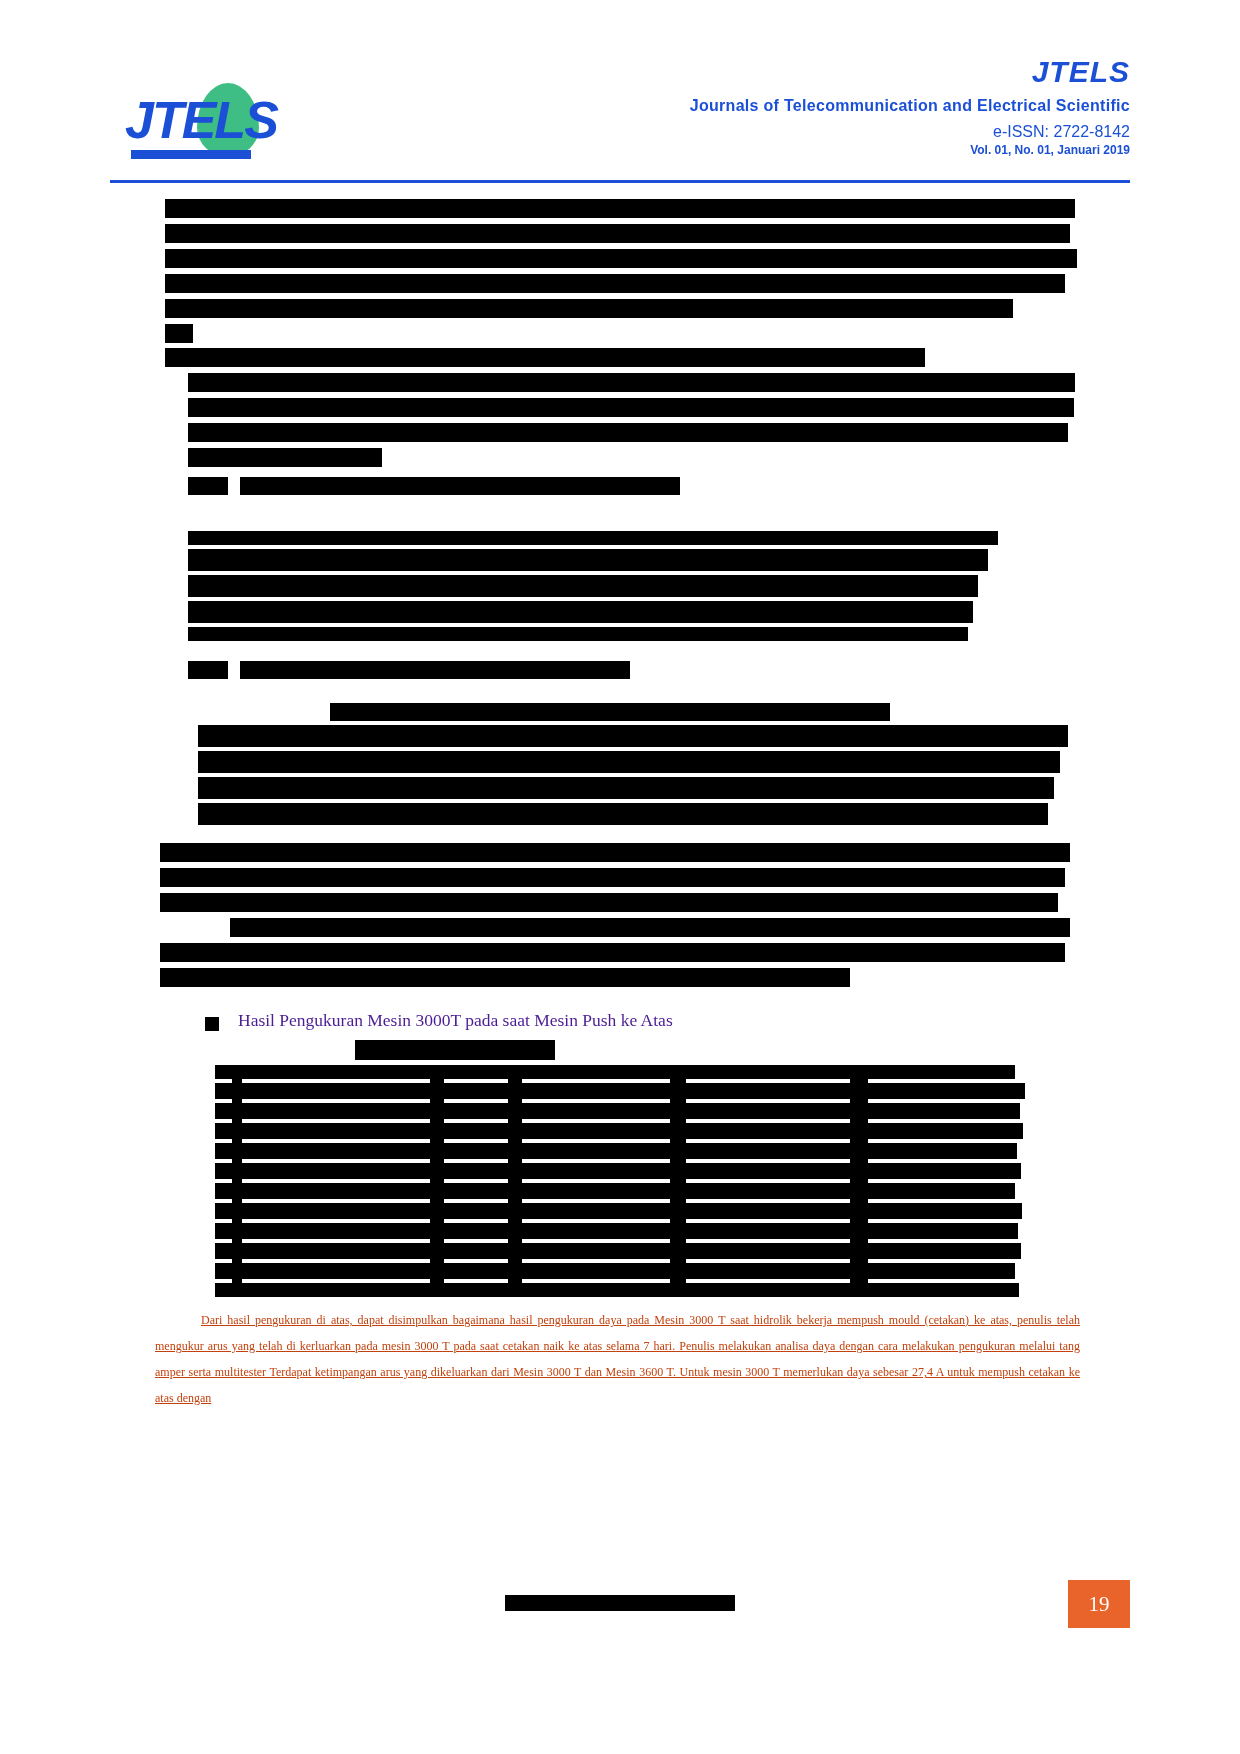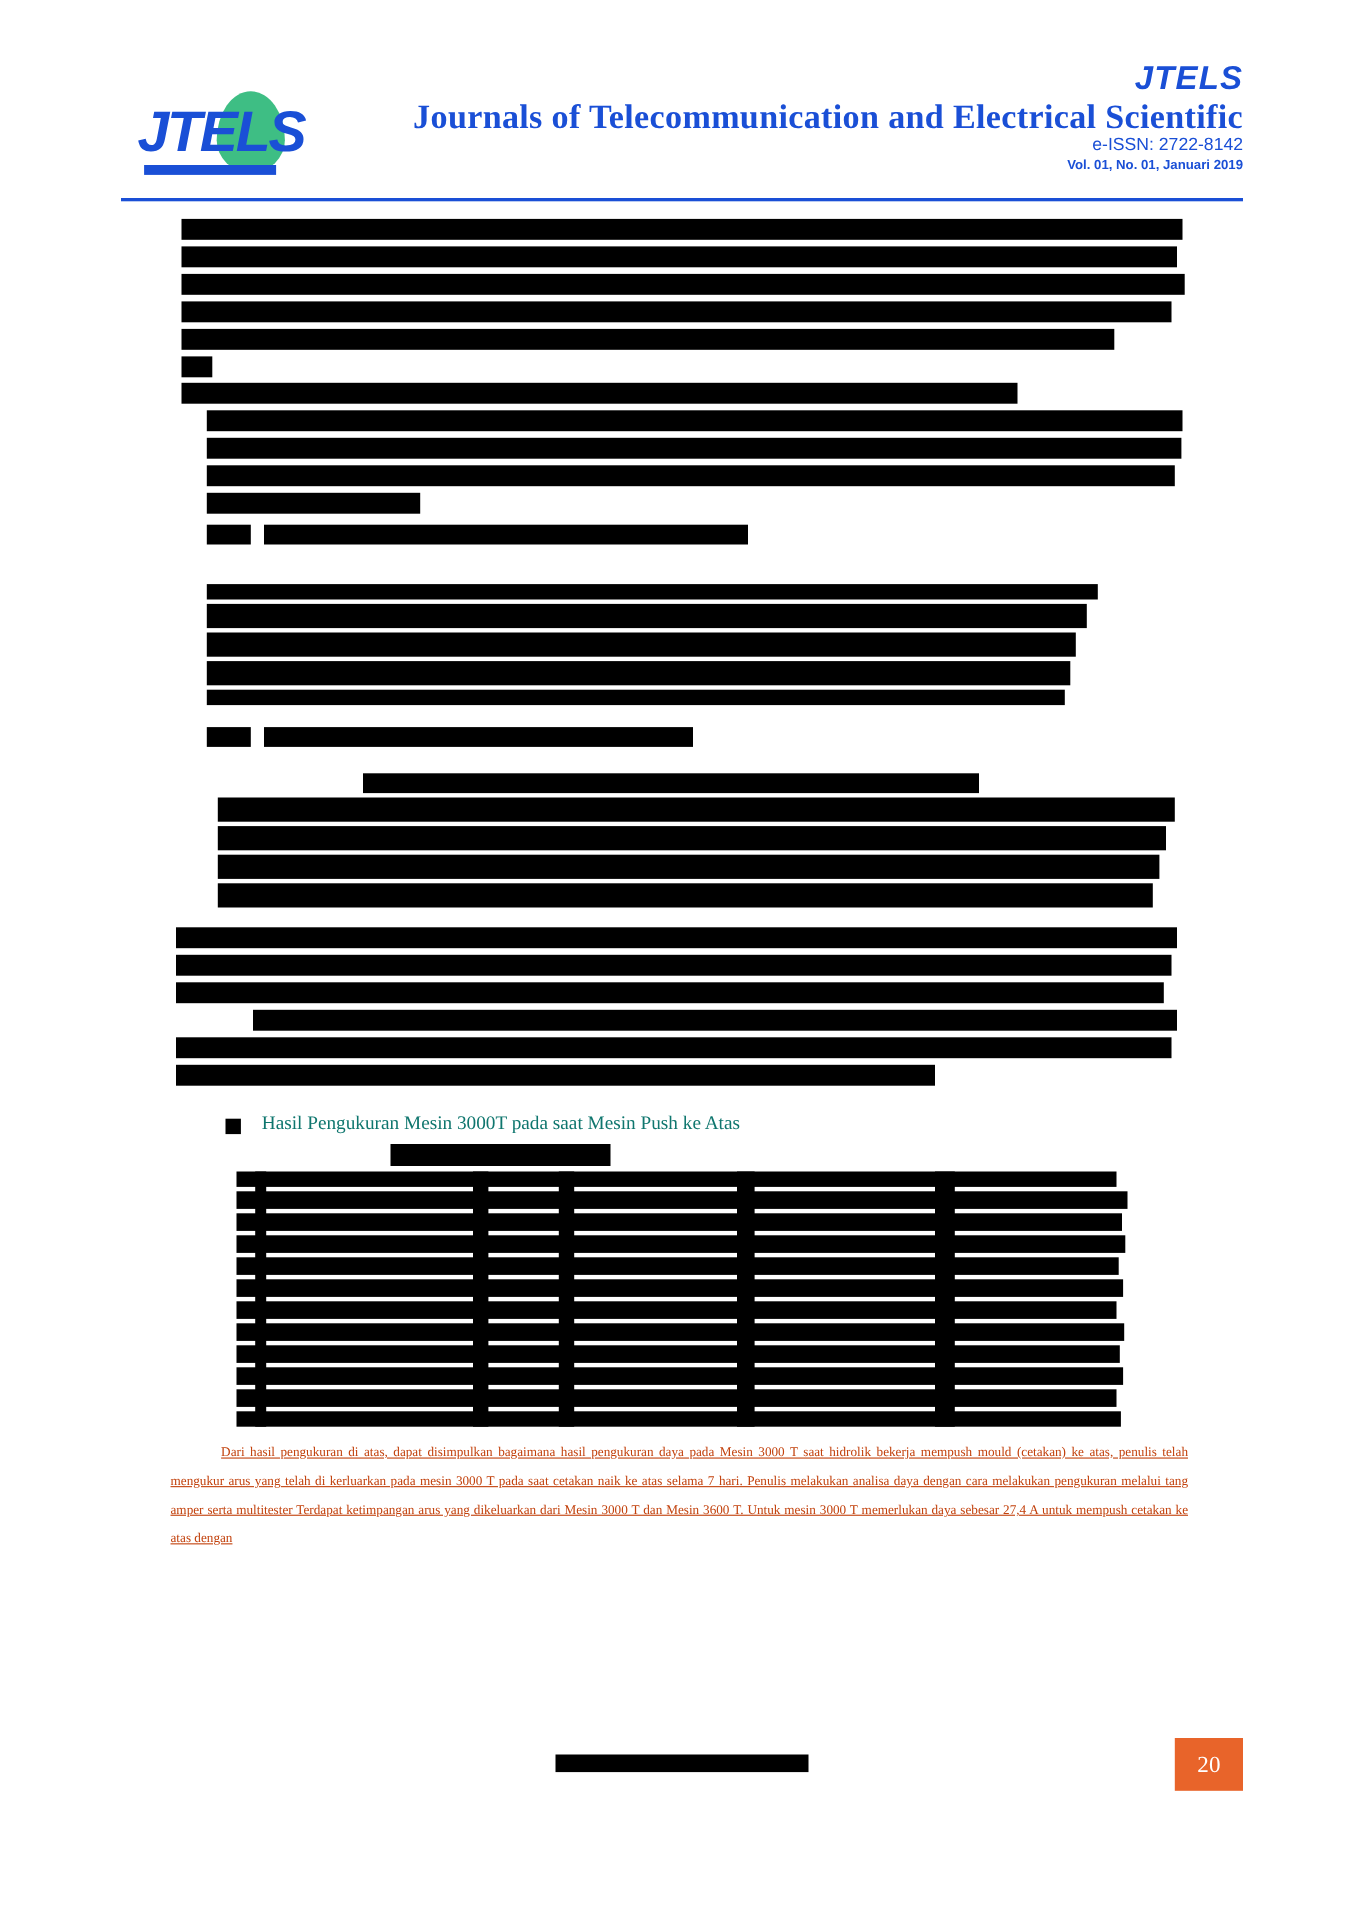--- a/index.html
+++ b/index.html
@@ -72,23 +72,23 @@
   .masthead .jtels {
     font-family: "Liberation Sans", sans-serif;
     font-weight: bold;
     font-style: italic;
     font-size: 30px;
     color: #1a4fd6;
     letter-spacing: 1px;
     line-height: 34px;
   }
   .masthead .journal-title {
-    font-family: Liberation Serif, serif;
-    font-weight: bold;
-    font-size: 31px;
+    font-family: Liberation Sans, sans-serif;
+    font-weight: bold;
+    font-size: 16px;
     color: #1a4fd6;
     line-height: 34px;
     letter-spacing: .3px;
   }
   .masthead .issn {
     font-family: "Liberation Sans", sans-serif;
     font-weight: normal;
     font-size: 16px;
     color: #1a4fd6;
     line-height: 18px;
@@ -127,21 +127,21 @@
     line-height: 26px;
     text-align: justify;
     color: #c2410c;
     text-decoration: underline;
   }
 
   .caption-line {
     position: absolute;
     font-size: 17.5px;
     line-height: 26px;
-    color: #0f766e;
+    color: #4c1d95;
   }
   .bullet-sq {
     position: absolute;
     width: 14px;
     height: 14px;
     background: #000;
   }
 
   
   .footer-blk {
@@ -249,13 +249,13 @@
   <div class="blk" style="left:72px;  top:870px; width:10px; height:232px;"></div>
   <div class="blk" style="left:270px; top:870px; width:14px; height:232px;"></div>
   <div class="blk" style="left:348px; top:870px; width:14px; height:232px;"></div>
   <div class="blk" style="left:510px; top:870px; width:16px; height:232px;"></div>
   <div class="blk" style="left:690px; top:870px; width:18px; height:232px;"></div>
 
   <div class="para" style="left:-5px; top:1112px; width:925px; text-indent:46px;">Dari hasil pengukuran di atas, dapat disimpulkan bagaimana hasil pengukuran daya pada Mesin 3000 T saat hidrolik bekerja mempush mould (cetakan) ke atas, penulis telah mengukur arus yang telah di kerluarkan pada mesin 3000 T pada saat cetakan naik ke atas selama 7 hari. Penulis melakukan analisa daya dengan cara melakukan pengukuran melalui tang amper serta multitester Terdapat ketimpangan arus yang dikeluarkan dari Mesin 3000 T dan Mesin 3600 T. Untuk mesin 3000 T memerlukan daya sebesar 27,4 A untuk mempush cetakan ke atas dengan</div>
 </div>
 
 <div class="footer-blk"></div>
-<div class="page-number">20</div>
+<div class="page-number">19</div>
 
 </body></html>

